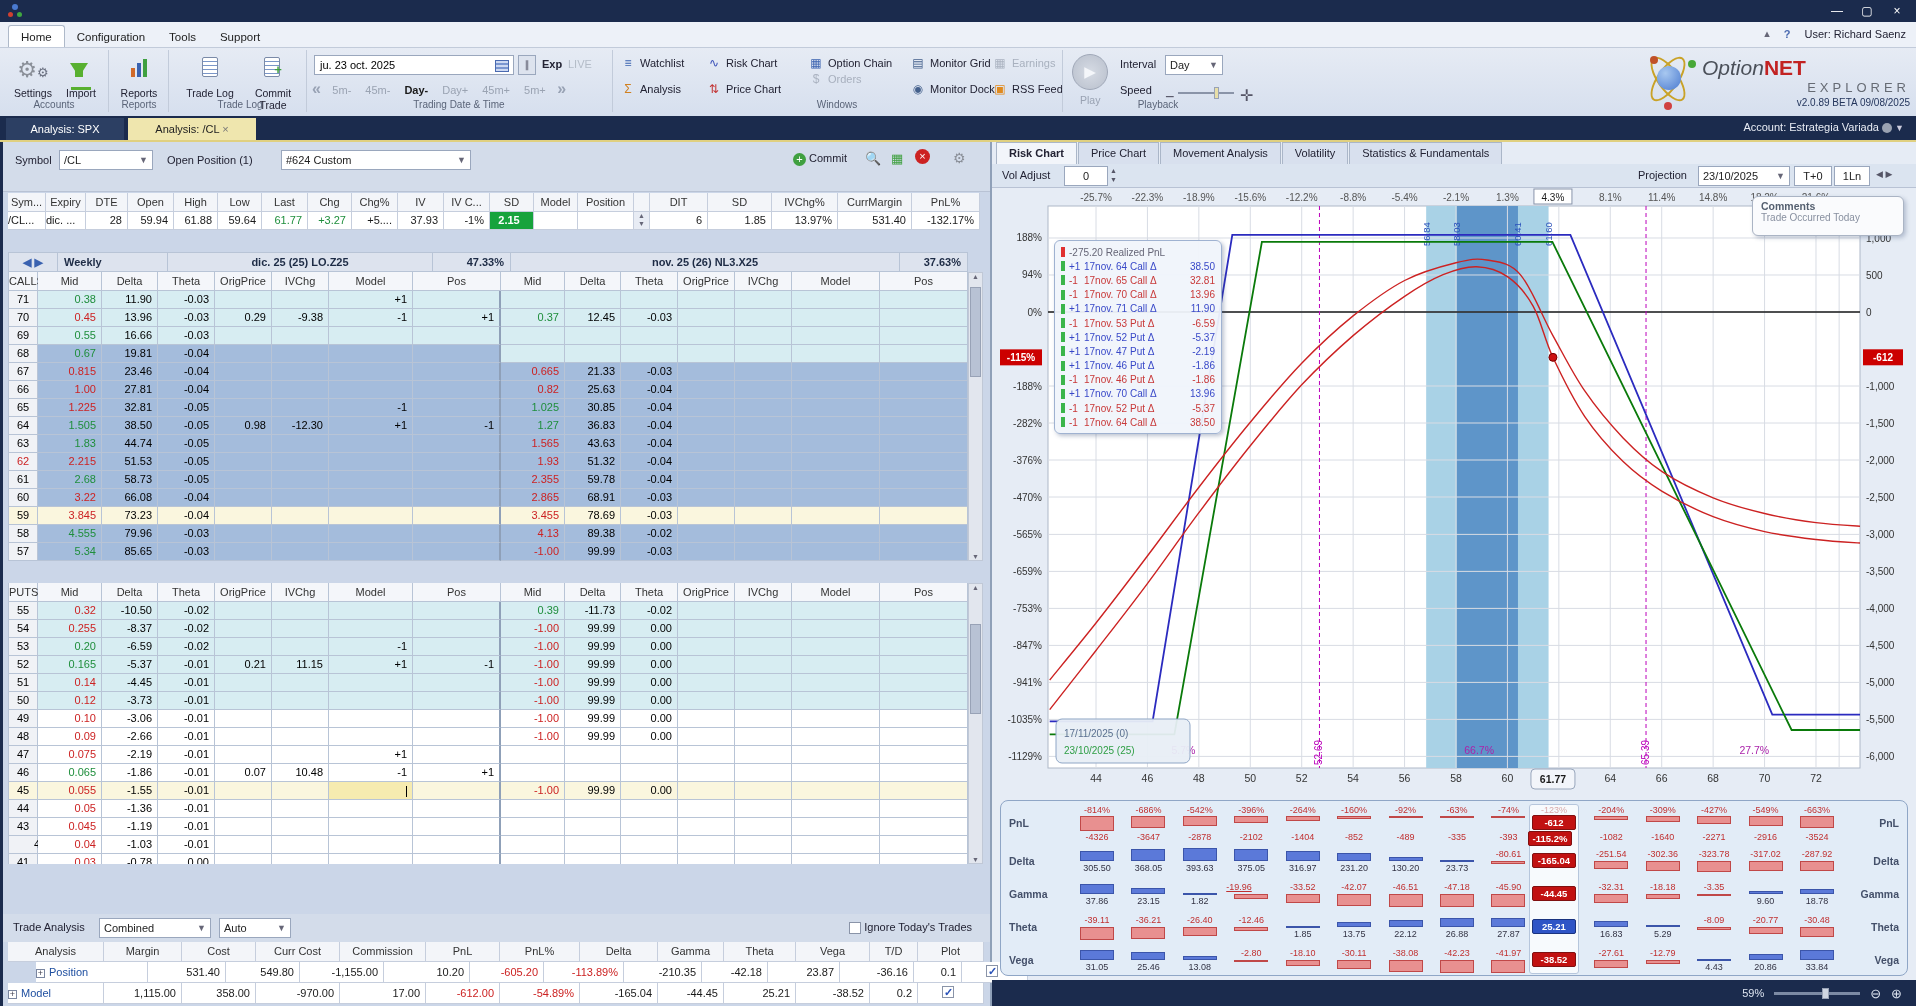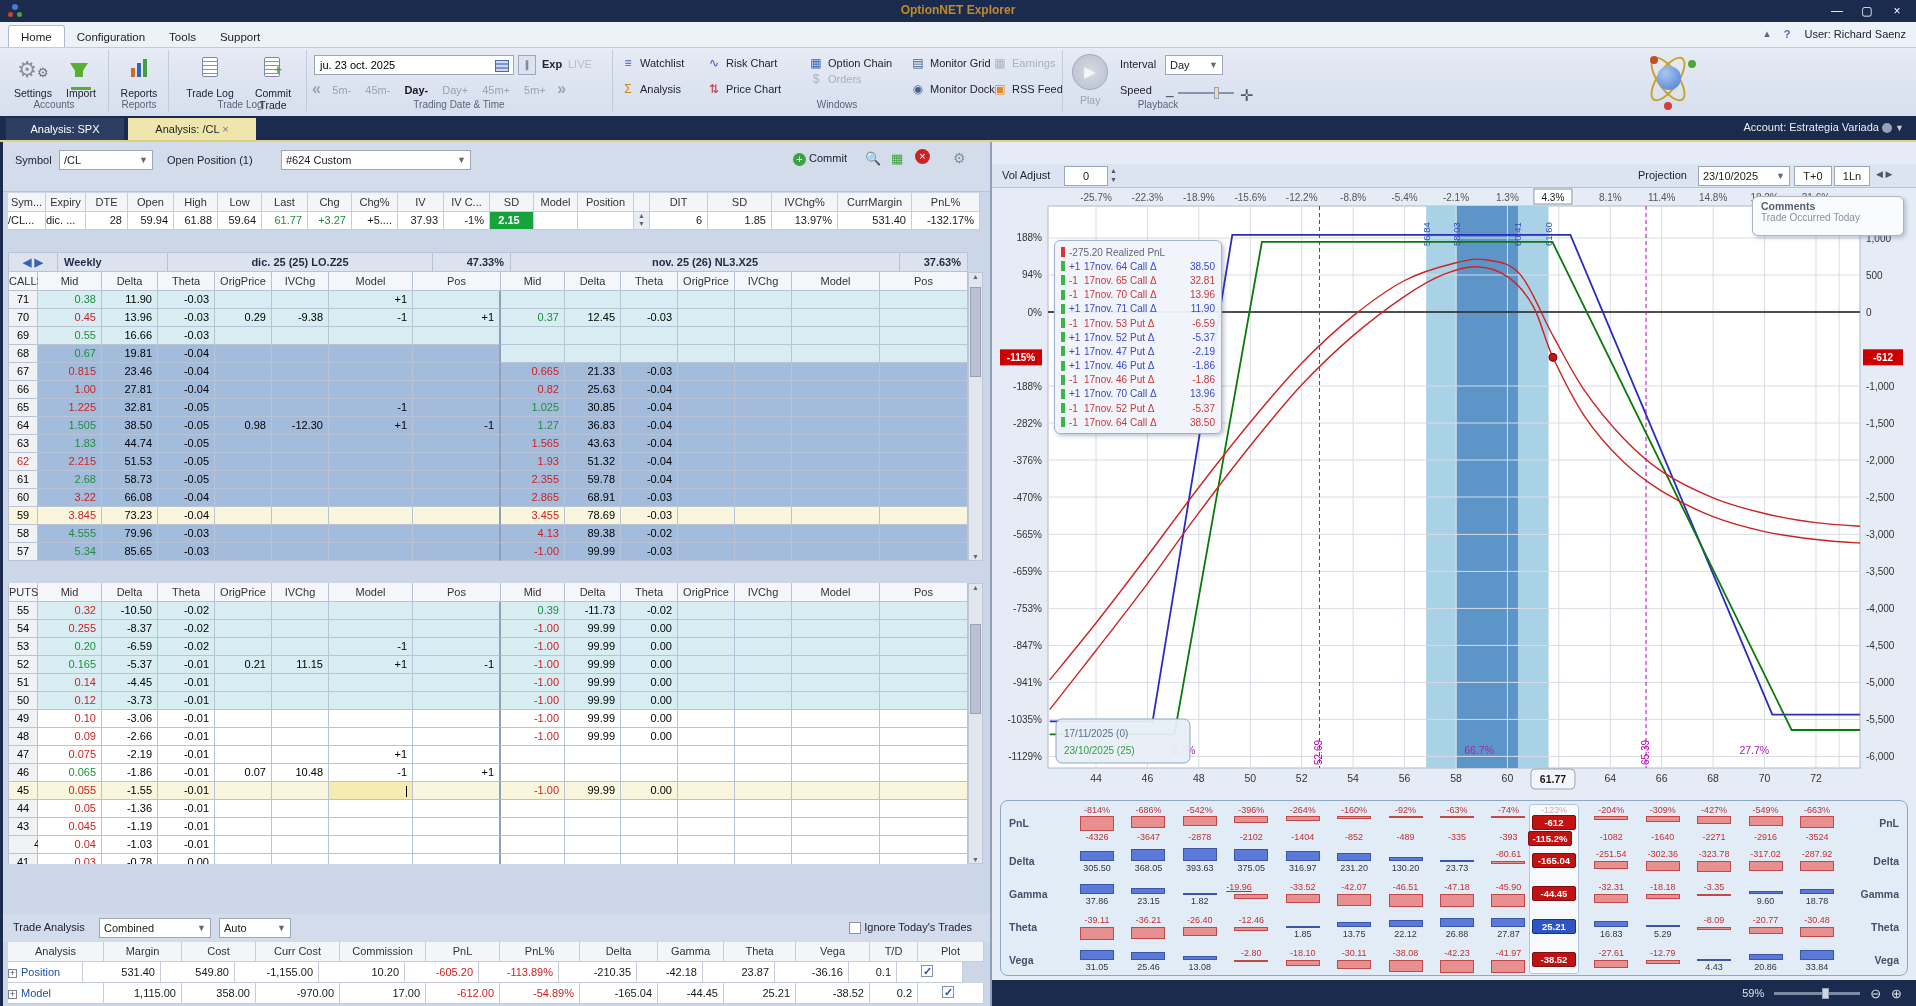--- a/index.html
+++ b/index.html
@@ -89,21 +89,20 @@
 <body>
 
 <div id="app">
 
   <div id="titlebar">
     <span class="abs" style="left:8px;top:4px">
       <i style="position:absolute;width:6px;height:6px;border-radius:50%;background:#4a7ad0;left:4px;top:0"></i>
       <i style="position:absolute;width:5px;height:5px;border-radius:50%;background:#d04030;left:0;top:8px"></i>
       <i style="position:absolute;width:5px;height:5px;border-radius:50%;background:#40a840;left:9px;top:8px"></i>
     </span>
-    <span id="title-text">OptionNET Explorer</span>
     <span class="winbtn" style="right:64px">—</span>
     <span class="winbtn" style="right:34px">▢</span>
     <span class="winbtn" style="right:4px">×</span>
   </div>
 
   <div id="menubar">
     <span id="menu-items" style="margin-left:8px"><span class="menu-item active">Home</span><span class="menu-item">Configuration</span><span class="menu-item">Tools</span><span class="menu-item">Support</span></span>
     <span id="menubar-right">
       <span style="color:#667">▴</span>
       <span style="color:#4a6ab0;font-weight:bold">?</span>
@@ -181,20 +180,25 @@
     </div>
     <span class="abs" style="left:1240px;top:38px;color:#556">✛</span>
 
     <div class="abs" style="left:1640px;top:2px;width:60px;height:60px">
       <span class="orbit" style="left:2px;top:18px;transform:rotate(55deg)"></span>
       <span class="orbit" style="left:2px;top:18px;transform:rotate(-55deg)"></span>
       <span style="position:absolute;left:17px;top:16px;width:24px;height:24px;border-radius:50%;background:radial-gradient(circle at 35% 30%,#a8c8f0,#4a7ad0)"></span>
       <i style="position:absolute;width:8px;height:8px;border-radius:50%;background:#c05028;left:10px;top:6px"></i>
       <i style="position:absolute;width:8px;height:8px;border-radius:50%;background:#48a838;right:4px;top:10px"></i>
       <i style="position:absolute;width:8px;height:8px;border-radius:50%;background:#d04040;left:24px;bottom:0"></i>
+    </div>
+    <div class="abs" style="left:1702px;top:8px;width:208px">
+      <div id="logo-text1"><span class="p1">Option</span><span class="p2">NET</span></div>
+      <div id="logo-text2">EXPLORER</div>
+      <div id="logo-version">v2.0.89 BETA 09/08/2025</div>
     </div>
     <div class="abs" id="group-caps" style="left:0;top:0;width:1916px;height:68px;pointer-events:none">
         <div class="rgroup-cap" style="left: 0px; width: 108px;">Accounts</div>
         <div class="rgroup-cap" style="left: 108px; width: 62px;">Reports</div>
         <div class="rgroup-cap" style="left: 170px; width: 140px;">Trade Log</div>
         <div class="rgroup-cap" style="left: 306px; width: 306px;">Trading Date &amp; Time</div>
         <div class="rgroup-cap" style="left: 612px; width: 450px;">Windows</div>
         <div class="rgroup-cap" style="left: 1062px; width: 192px;">Playback</div>
       </div>
   </div>
@@ -859,21 +863,21 @@
         <div class="hcell" style="width: 74px; height: 20px; line-height: 19px;">PnL</div>
         <div class="hcell" style="width: 80px; height: 20px; line-height: 19px;">PnL%</div>
         <div class="hcell" style="width: 78px; height: 20px; line-height: 19px;">Delta</div>
         <div class="hcell" style="width: 66px; height: 20px; line-height: 19px;">Gamma</div>
         <div class="hcell" style="width: 72px; height: 20px; line-height: 19px;">Theta</div>
         <div class="hcell" style="width: 74px; height: 20px; line-height: 19px;">Vega</div>
         <div class="hcell" style="width: 48px; height: 20px; line-height: 19px;">T/D</div>
         <div class="hcell" style="width: 66px; height: 20px; line-height: 19px;">Plot</div>
       </div>
       <div class="frow">
-        <div class="dcell" style="width: 75px; text-align: left; height: 21px; line-height: 20px;"><span class="expander">+</span><span style="color: rgb(31, 79, 160);">Position</span></div>
+        <div class="dcell" style="width: 112px; text-align: left; height: 21px; line-height: 20px; margin-left: 28px;"><span class="expander">+</span><span style="color: rgb(31, 79, 160);">Position</span></div>
         <div class="dcell" style="width: 78px; height: 21px; line-height: 20px;">531.40</div>
         <div class="dcell" style="width: 74px; height: 21px; line-height: 20px;">549.80</div>
         <div class="dcell" style="width: 84px; height: 21px; line-height: 20px;">-1,155.00</div>
         <div class="dcell" style="width: 86px; height: 21px; line-height: 20px;">10.20</div>
         <div class="dcell r" style="width: 74px; height: 21px; line-height: 20px;">-605.20</div>
         <div class="dcell r" style="width: 80px; height: 21px; line-height: 20px;">-113.89%</div>
         <div class="dcell" style="width: 78px; height: 21px; line-height: 20px;">-210.35</div>
         <div class="dcell" style="width: 66px; height: 21px; line-height: 20px;">-42.18</div>
         <div class="dcell" style="width: 72px; height: 21px; line-height: 20px;">23.87</div>
         <div class="dcell" style="width: 74px; height: 21px; line-height: 20px;">-36.16</div>
@@ -890,20 +894,21 @@
         <div class="dcell r" style="width: 80px; height: 21px; line-height: 20px;">-54.89%</div>
         <div class="dcell" style="width: 78px; height: 21px; line-height: 20px;">-165.04</div>
         <div class="dcell" style="width: 66px; height: 21px; line-height: 20px;">-44.45</div>
         <div class="dcell" style="width: 72px; height: 21px; line-height: 20px;">25.21</div>
         <div class="dcell" style="width: 74px; height: 21px; line-height: 20px;">-38.52</div>
         <div class="dcell" style="width: 48px; height: 21px; line-height: 20px;">0.2</div>
         <div class="dcell" style="width: 66px; text-align: center; height: 21px;"><span class="chk on"></span></div>
       </div>
     </div>
 
+  <div id="rtabs" class="abs" style="left:996px;top:142px;width:918px;height:22px"><span class="rtab active">Risk Chart</span><span class="rtab">Price Chart</span><span class="rtab">Movement Analysis</span><span class="rtab">Volatility</span><span class="rtab">Statistics &amp; Fundamentals</span></div>
   <div class="abs" style="left:992px;top:164px;width:924px;height:24px;background:#dbe4f0;border-bottom:1px solid #b8c2d4">
     <span class="abs lbl" style="left:10px;top:5px">Vol Adjust</span>
     <span class="abs selbox" style="left:72px;top:2px;width:44px;justify-content:center">
         <span>0</span>
       </span>
     <span class="abs" style="left:118px;top:2px;font-size:7px;color:#556;line-height:9px">▲<br>▼</span>
     <span class="abs lbl" style="left:646px;top:5px">Projection</span>
     <span class="abs selbox" style="left:706px;top:2px;width:92px">
         <span>23/10/2025</span>
         <span class="car">▼</span>

